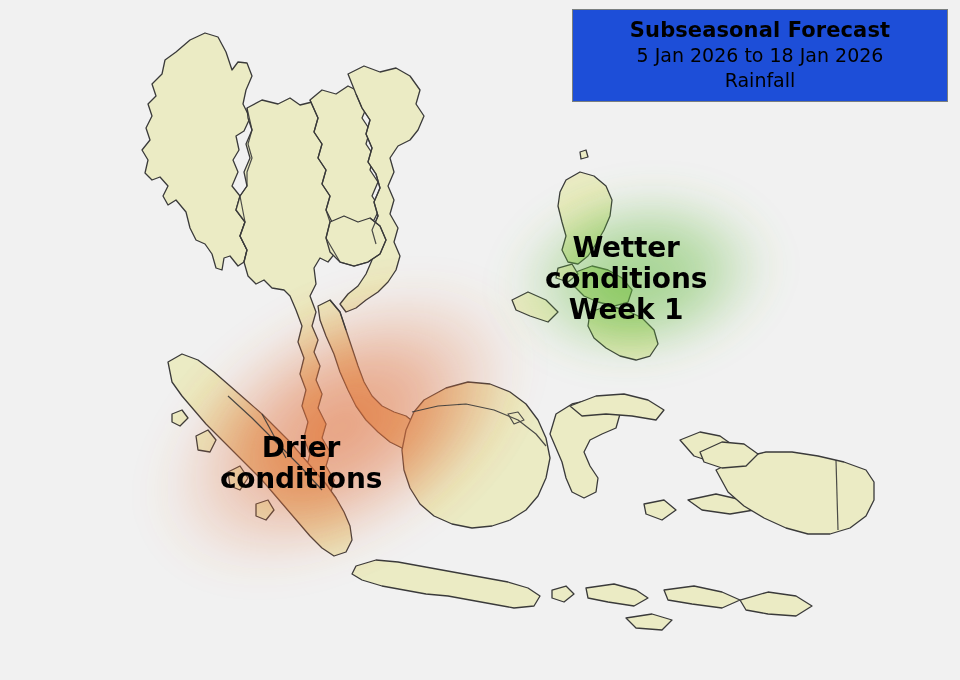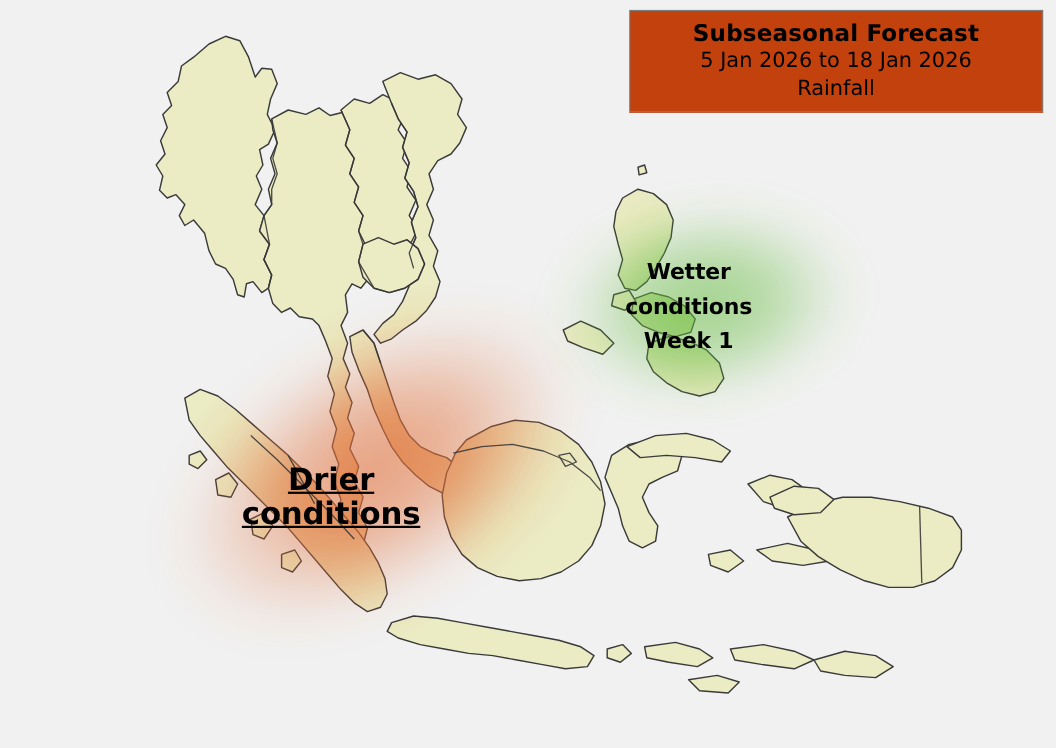--- a/index.html
+++ b/index.html
@@ -12,41 +12,41 @@
   }
   #stage{position:absolute;left:0;top:0;width:960px;height:680px;overflow:hidden;}
 
   
   #logo{position:absolute;left:10px;top:14px;width:180px;height:50px;}
   #logo svg{display:block;}
 
   
   #title-card{
     position:absolute;left:572px;top:9px;width:376px;height:93px;
-    background:#c2410c;border:1px solid #7a7f7f;
+    background:#1d4ed8;border:1px solid #7a7f7f;
     box-sizing:border-box;
     display:flex;flex-direction:column;align-items:center;justify-content:center;
     text-align:center;color:#000;
   }
   #title-card .t1{font-size:21px;font-weight:bold;line-height:25px;letter-spacing:.1px;}
   #title-card .t2{font-size:19px;line-height:25px;font-weight:normal;text-align:center;}
   #title-card .t3{font-size:19px;line-height:25px;font-weight:normal;}
 
   
   #map{position:absolute;left:0;top:0;width:960px;height:680px;}
   #map svg{display:block;}
 
   
   .annot{
     position:absolute;color:#000;font-weight:bold;
     text-align:center;line-height:31px;letter-spacing:-.2px;
     white-space:pre-line;pointer-events:none;
   }
-  #label-drier{left:203px;top:420px;width:196px;font-size:28px;text-decoration:underline;}
-  #label-wetter{left:527px;top:232px;width:198px;font-size:20px;}
+  #label-drier{left:203px;top:432px;width:196px;font-size:28px;}
+  #label-wetter{left:527px;top:232px;width:198px;font-size:28px;}
 </style>
 </head>
 <body>
 
 <div id="stage">
 
   <div id="map">
     <svg width="960" height="680" viewBox="0 0 960 680" xmlns="http://www.w3.org/2000/svg">
       <defs>
 

